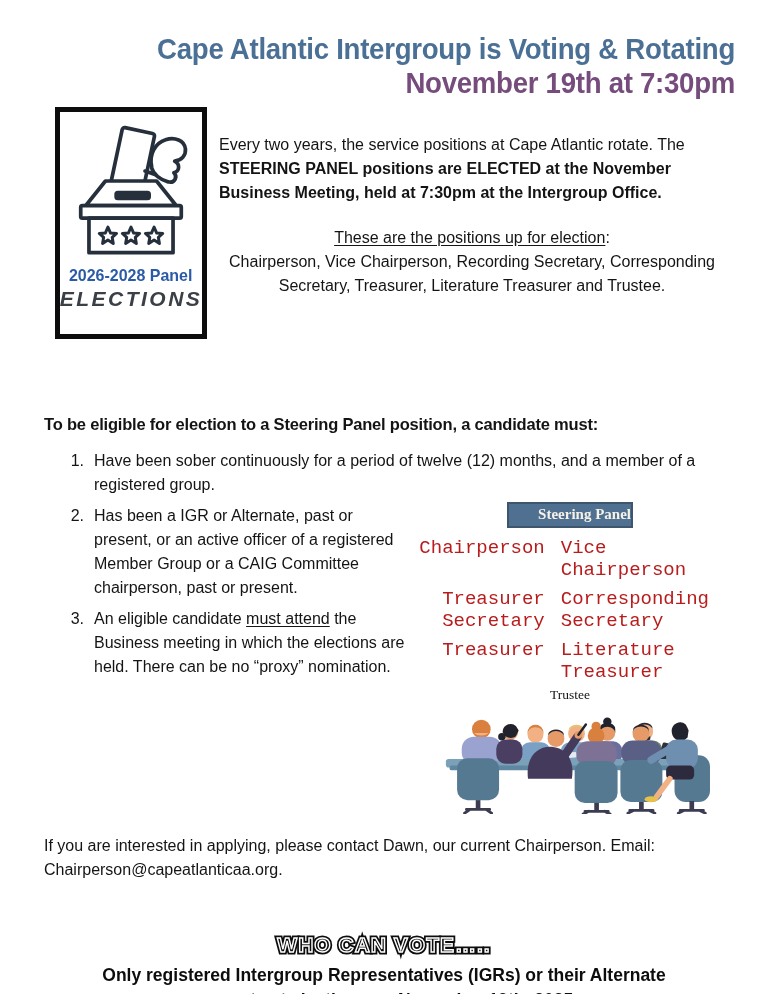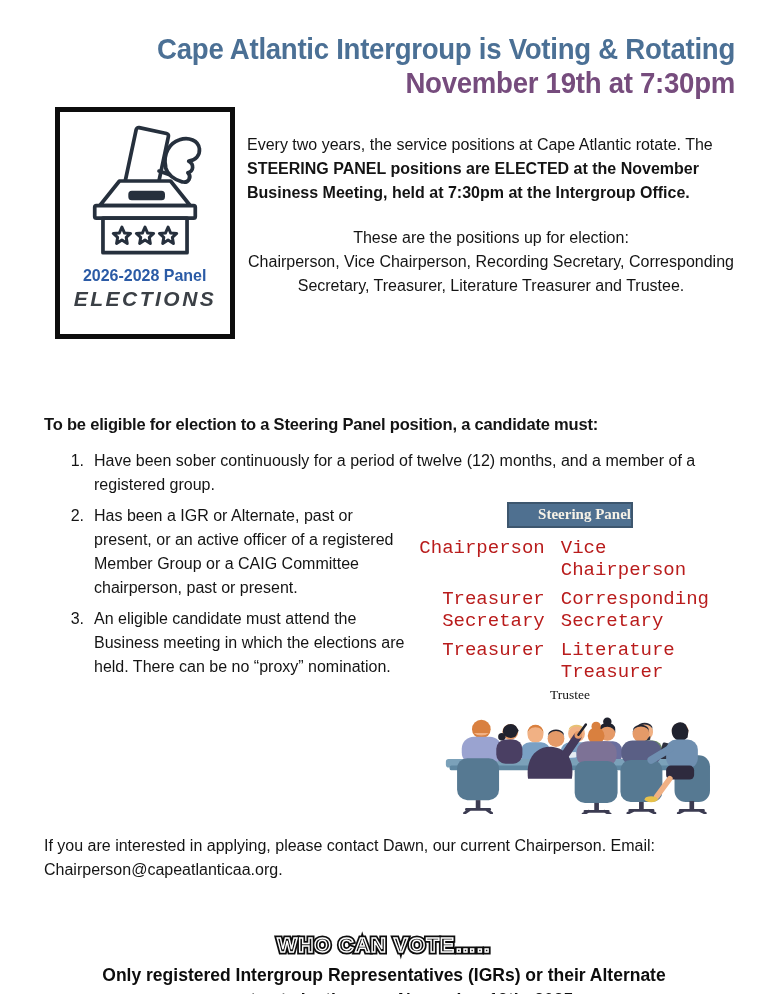--- a/index.html
+++ b/index.html
@@ -8,30 +8,30 @@
     overflow:hidden;font-family:"Liberation Sans",sans-serif;color:#141414;box-sizing:border-box;
   }
   
   .title-block{text-align:right;padding:32px 33px 0 0;line-height:1.12;}
   .title-line{display:block;font-size:30px;font-weight:800;letter-spacing:-0.3px;
     transform:scaleX(.92);transform-origin:100% 50%;white-space:nowrap;}
   .title-l1{color:#4B7095;}
   .title-l2{color:#764C7D;}
   
   .hero{display:flex;padding:8px 33px 0 55px;gap:12px;align-items:flex-start;}
-  .ballot-card{width:180px;height:232px;border:5px solid #0d0d0d;box-sizing:border-box;flex:none;
+  .ballot-card{width:152px;height:232px;border:5px solid #0d0d0d;box-sizing:border-box;flex:none;
     display:flex;flex-direction:column;align-items:center;padding:8px 4px 10px;background:#fff;}
   .ballot-card svg{width:134px;height:136px;flex:none;}
   .panel-label{color:#2B5BA6;font-weight:800;font-size:17px;margin-top:10px;
     transform:scaleX(.94);white-space:nowrap;}
   .elections-label{color:#3B4046;font-weight:700;font-size:21px;letter-spacing:2.5px;margin-top:1px;font-style:italic;}
   .hero-text{flex:1;padding-top:26px;font-size:16px;line-height:1.5;}
   .intro{margin:0 0 21px 0;max-width:506px;}
   .positions{text-align:center;margin:0;max-width:506px;}
-  .u{text-underline-offset:2px;margin-top:12px;}
+  .u{text-decoration:underline;text-underline-offset:2px;margin-top:12px;}
   
   .section{padding:0 44px;}
   .elig-head{font-weight:800;font-size:16.5px;margin:76px 0 0 0;letter-spacing:-0.2px;}
   .list{padding-left:22px;margin-top:15px;}
   .li{display:flex;gap:10px;font-size:16px;line-height:1.5;margin-bottom:7px;}
   .li .num{width:18px;text-align:right;flex:none;}
   .li .txt{flex:1;}
   .two-col{display:flex;}
   .items-col{width:340px;flex:none;}
   .panel-col{flex:1;padding-left:10px;margin-top:-2px;}

